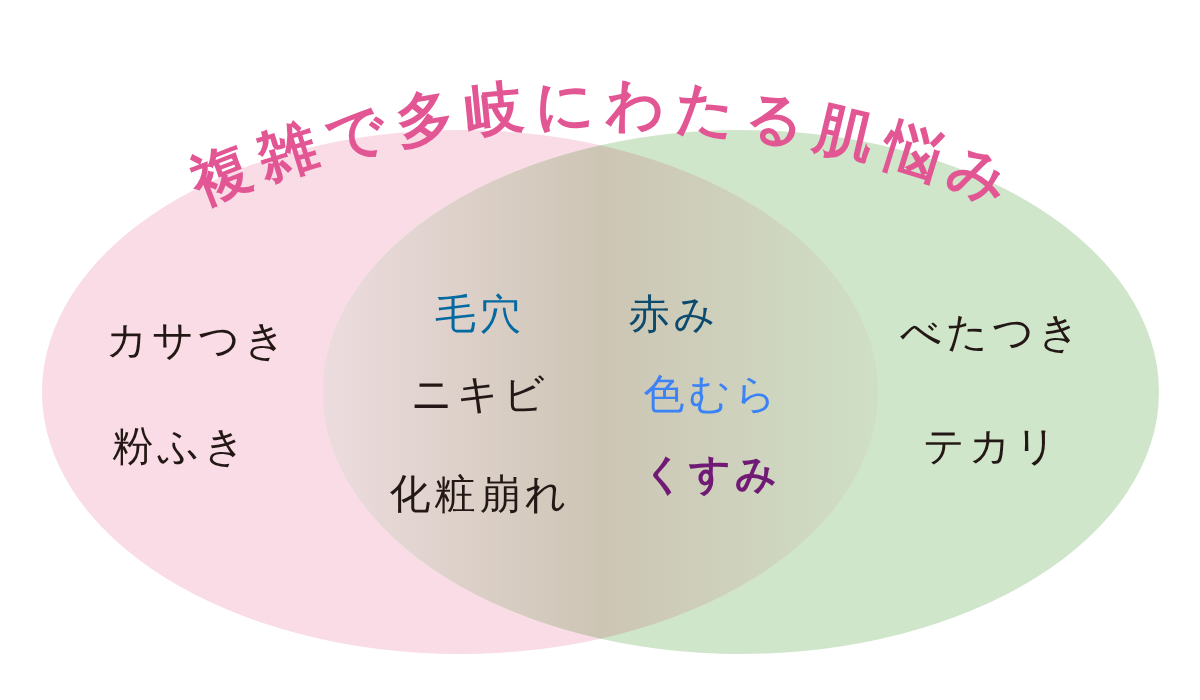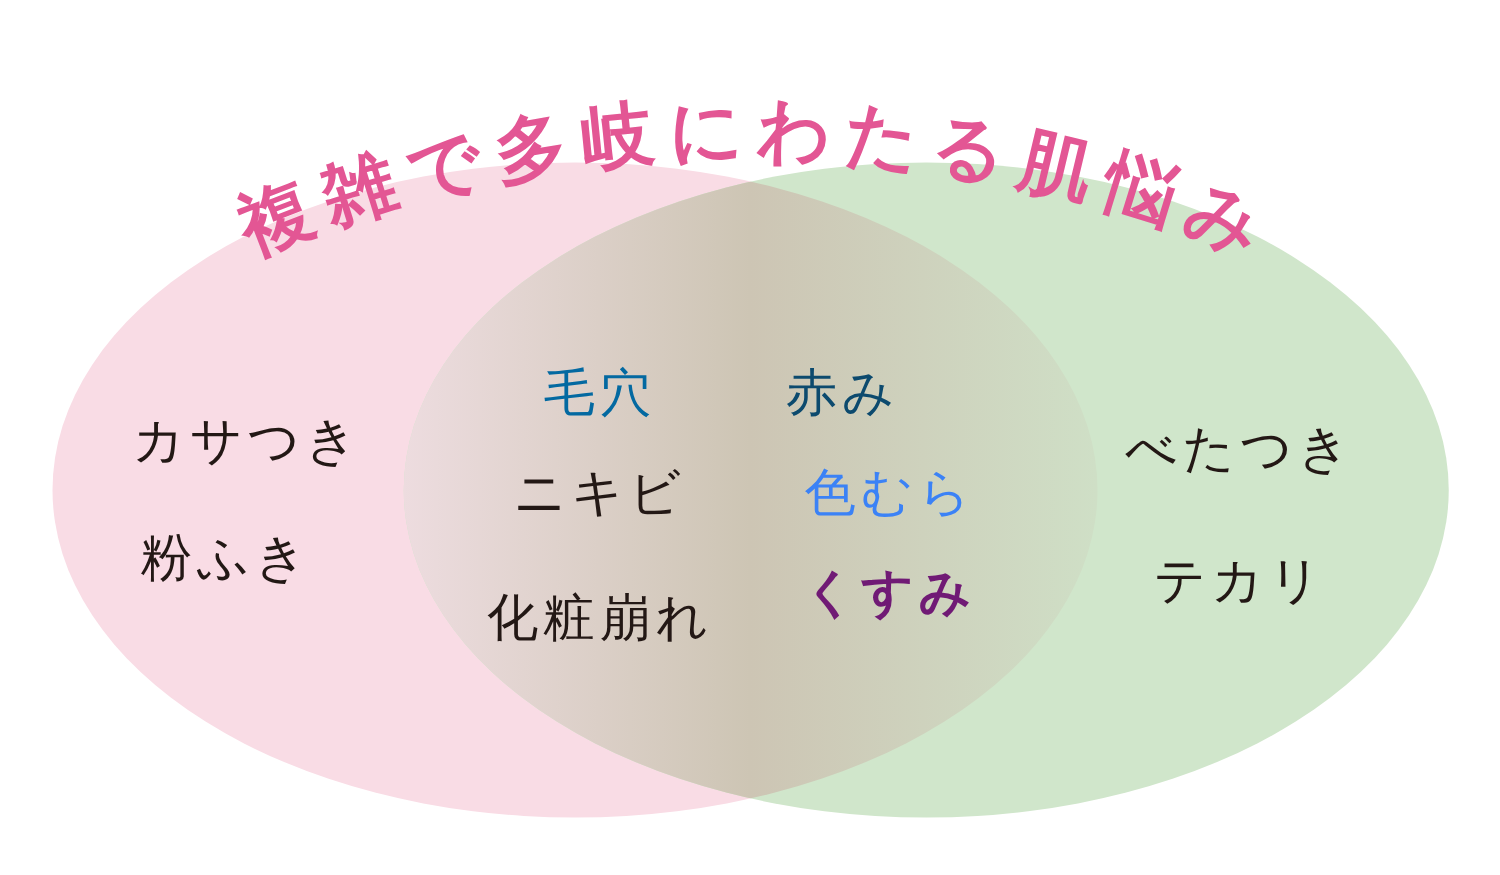--- a/index.html
+++ b/index.html
@@ -38,25 +38,25 @@
       <text x="564.8568860940113" y="108.5871593208542" text-anchor="middle" dominant-baseline="middle" font-size="58" font-weight="bold" font-family="&quot;DejaVu Sans&quot;, sans-serif" fill="#e35694" transform="rotate(-1.914379088922045 564.8568860940113 108.5871593208542)">に</text>
       <text x="635.1431139059887" y="108.5871593208542" text-anchor="middle" dominant-baseline="middle" font-size="58" font-weight="bold" font-family="&quot;DejaVu Sans&quot;, sans-serif" fill="#e35694" transform="rotate(1.9143790889220418 635.1431139059887 108.5871593208542)">わ</text>
       <text x="705.2724683458534" y="113.28050204060332" text-anchor="middle" dominant-baseline="middle" font-size="58" font-weight="bold" font-family="&quot;DejaVu Sans&quot;, sans-serif" fill="#e35694" transform="rotate(5.743137266766132 705.2724683458534 113.28050204060332)">た</text>
       <text x="774.9319029276137" y="122.64623713116839" text-anchor="middle" dominant-baseline="middle" font-size="58" font-weight="bold" font-family="&quot;DejaVu Sans&quot;, sans-serif" fill="#e35694" transform="rotate(9.571895444610215 774.9319029276137 122.64623713116839)">る</text>
       <text x="843.8104688141364" y="136.64255741376905" text-anchor="middle" dominant-baseline="middle" font-size="58" font-weight="bold" font-family="&quot;DejaVu Sans&quot;, sans-serif" fill="#e35694" transform="rotate(13.400653622454305 843.8104688141364 136.64255741376905)">肌</text>
       <text x="911.6007028441941" y="155.20698550049417" text-anchor="middle" dominant-baseline="middle" font-size="58" font-weight="bold" font-family="&quot;DejaVu Sans&quot;, sans-serif" fill="#e35694" transform="rotate(17.22941180029839 911.6007028441941 155.20698550049417)">悩</text>
       <text x="978" y="178.2566526836049" text-anchor="middle" dominant-baseline="middle" font-size="58" font-weight="bold" font-family="&quot;DejaVu Sans&quot;, sans-serif" fill="#e35694" transform="rotate(21.058169978142477 978 178.2566526836049)">み</text>
     </g>
 </svg>
 
-<div class="label" style="left: 198px; top: 332px; color: rgb(35, 24, 21);">カサつき</div>
+<div class="label" style="left: 198px; top: 320px; color: rgb(35, 24, 21);">カサつき</div>
 <div class="label" style="left: 181px; top: 426px; color: rgb(35, 24, 21);">粉ふき</div>
 
 <div class="label" style="left: 480px; top: 294px; color: #0369a1;">毛穴</div>
 <div class="label" style="left: 480px; top: 374px; color: rgb(35, 24, 21);">ニキビ</div>
 <div class="label" style="left: 480px; top: 454px; color: rgb(35, 24, 21); margin-top: 20px;">化粧崩れ</div>
 
 <div class="label" style="left: 674px; top: 294px; color: #0c4a6e;">赤み</div>
 <div class="label" style="left: 712px; top: 374px; color: #3b82f6;">色むら</div>
 <div class="label" style="left: 712px; top: 454px; color: #701a75; font-weight: bold;">くすみ</div>
 
-<div class="label" style="left: 992px; top: 339px; color: rgb(35, 24, 21);">べたつき</div>
-<div class="label" style="left: 992px; top: 426px; color: rgb(35, 24, 21); margin-top: 18px;">テカリ</div>
+<div class="label" style="left: 992px; top: 312px; color: rgb(35, 24, 21);">べたつき</div>
+<div class="label" style="left: 992px; top: 426px; color: rgb(35, 24, 21);">テカリ</div>
 
 </body></html>

